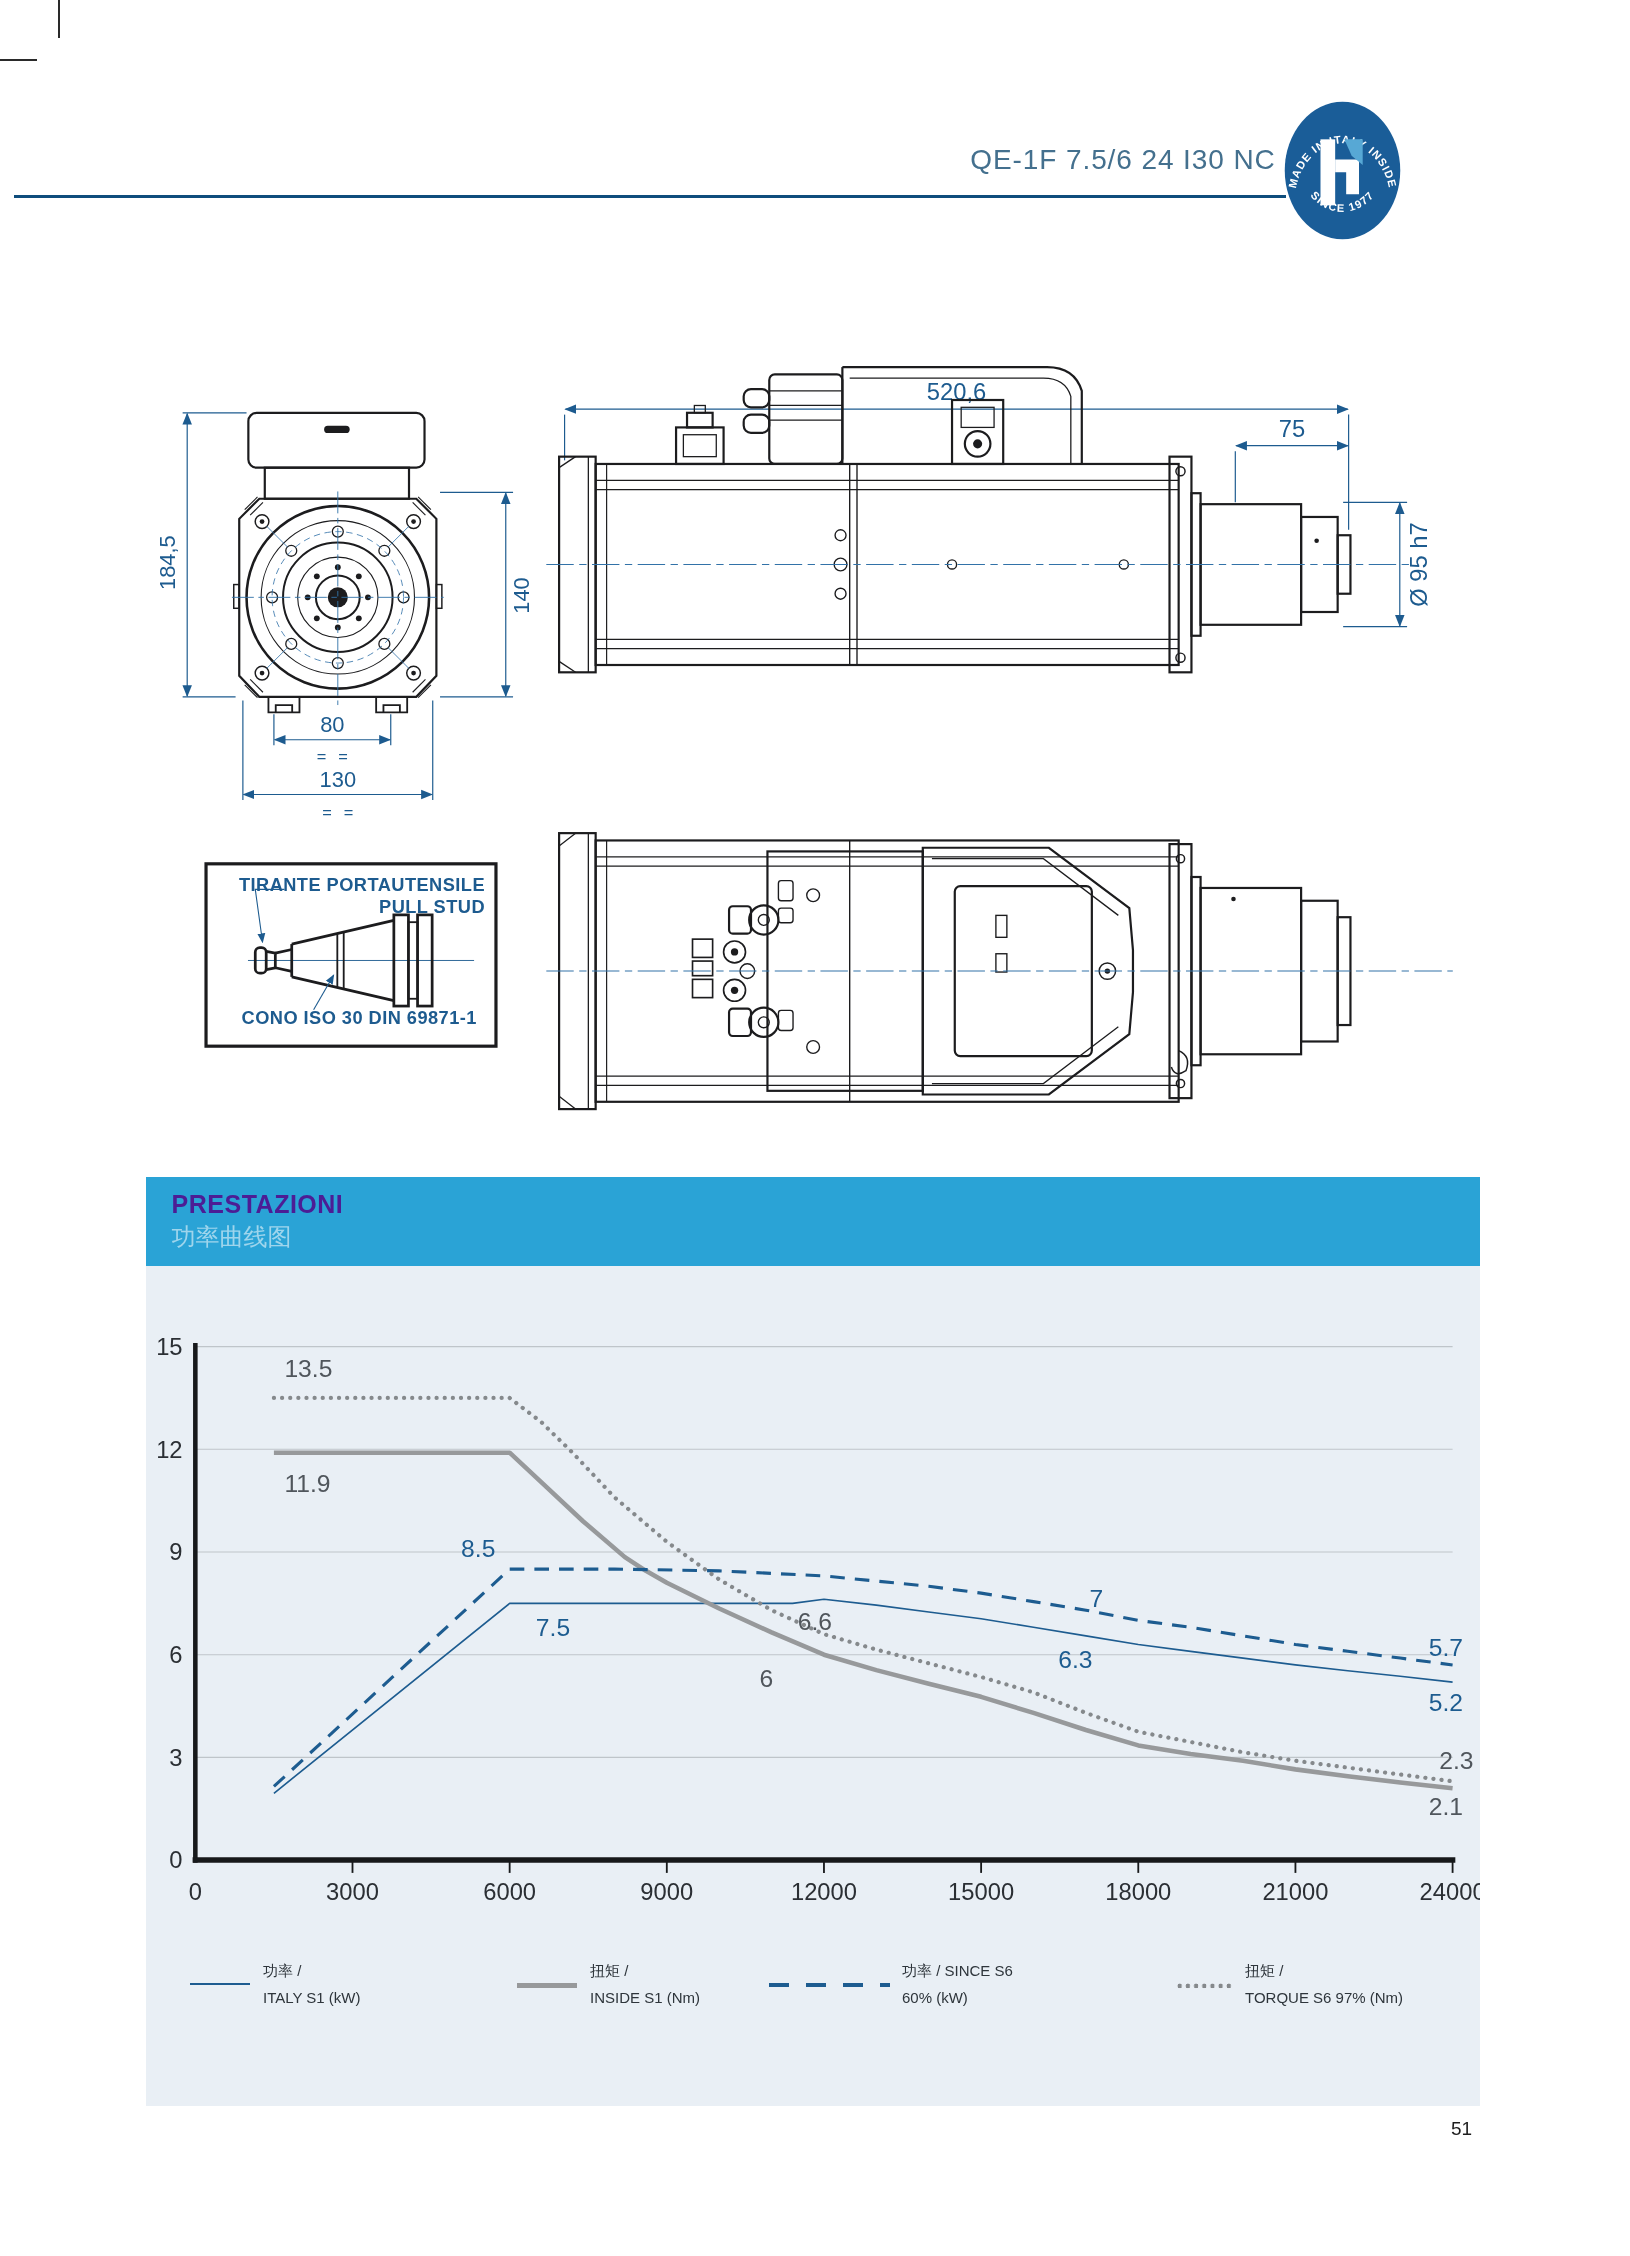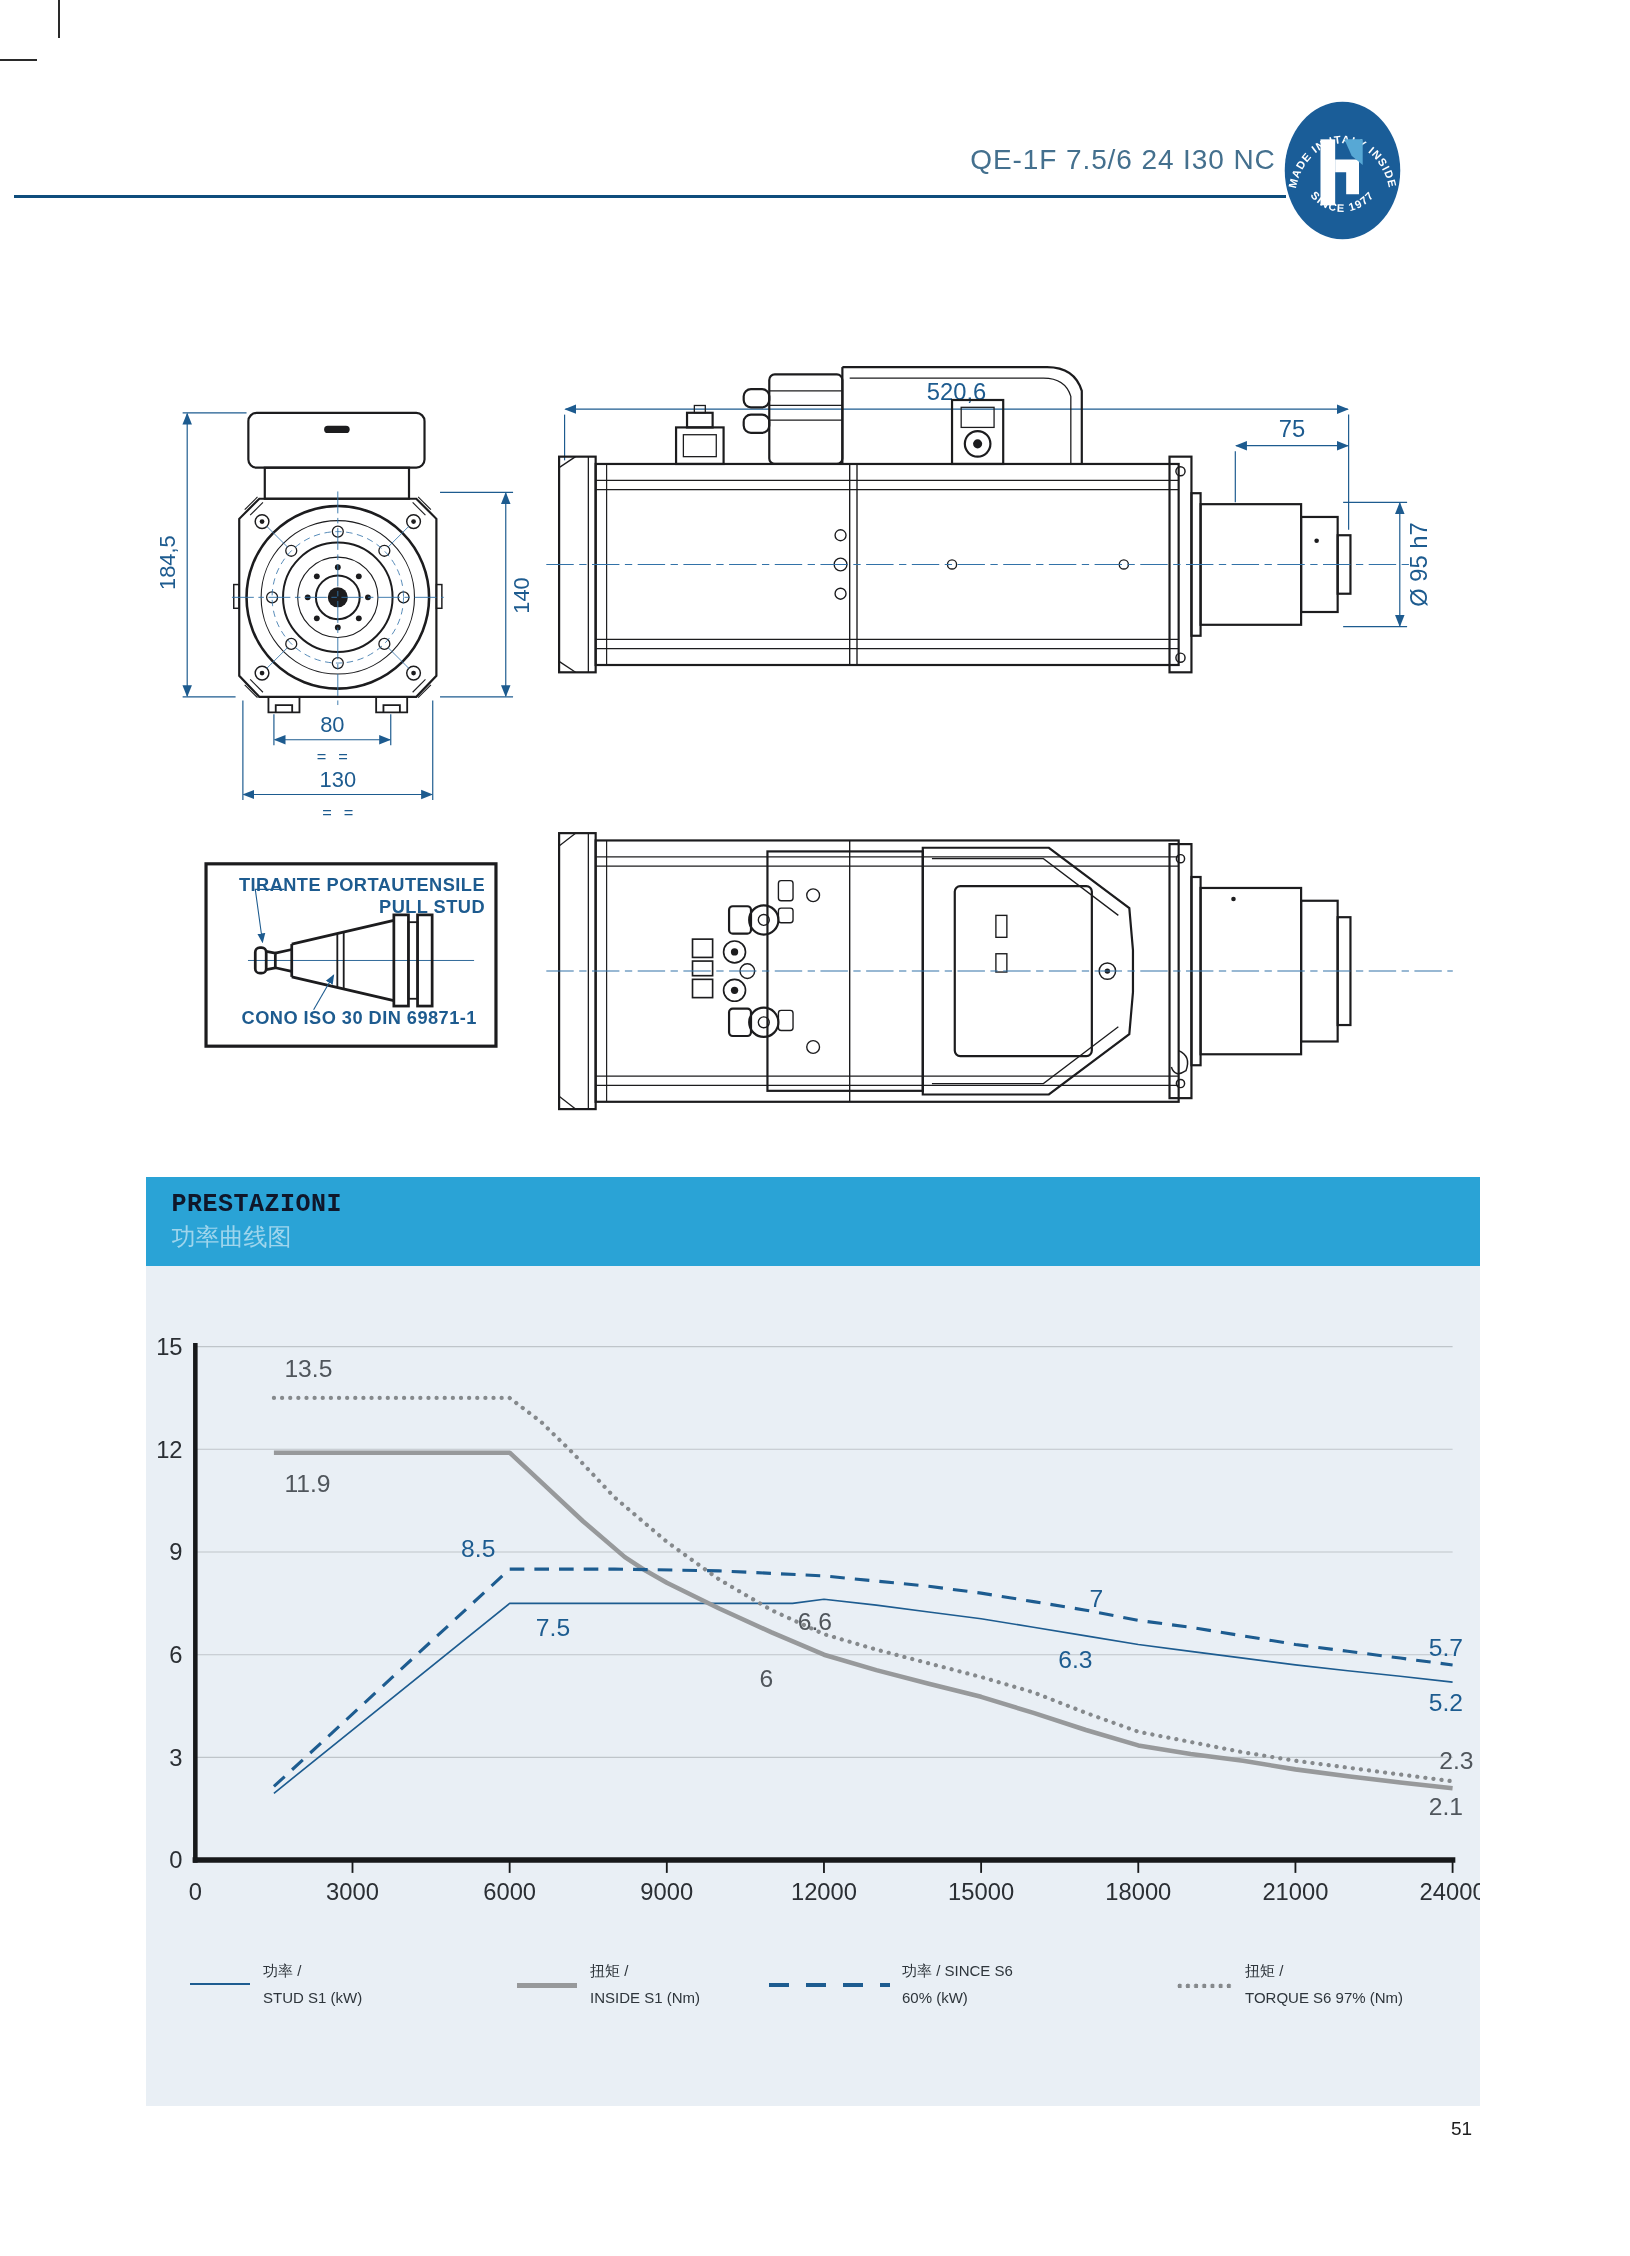--- a/index.html
+++ b/index.html
@@ -9,21 +9,21 @@
   
   #model-title{position:absolute;left:731px;top:144px;width:594px;text-align:right;
     font-size:28px;font-weight:300;letter-spacing:0.9px;color:#44708e;}
   #header-rule{position:absolute;left:13.7px;top:195px;width:1272px;height:2.7px;background:#0f4d7c;}
   
   .cropv{position:absolute;left:58px;top:0;width:1.8px;height:38px;background:#2a2a2a;}
   .croph{position:absolute;left:0;top:59px;width:37px;height:1.8px;background:#2a2a2a;}
   
   #chart-panel{position:absolute;left:146px;top:1177px;width:1334px;height:929px;background:#e9eff5;}
   #chart-header{position:absolute;left:0;top:0;width:100%;height:89px;background:#2aa3d6;}
-  #chart-title{position:absolute;left:25.6px;top:12.8px;font-size:25px;font-weight:bold;color:#0f172a;letter-spacing:0.5px;font-family:Liberation Mono, monospace;}
+  #chart-title{position:absolute;left:25.6px;top:12.8px;font-size:25px;font-weight:bold;color:#4c1d95;letter-spacing:0.5px;}
   #chart-subtitle{position:absolute;left:25.6px;top:44px;font-size:24px;color:rgba(255,255,255,0.55);text-align:right;}
   #chart-svg{position:absolute;left:0;top:89px;}
   
   .legend-item{position:absolute;top:781px;height:64px;}
   .legend-swatch{position:absolute;top:25px;left:0;}
   .sw-blue-solid{height:1.8px;background:#1d5c90;}
   .sw-grey-solid{height:4.6px;background:#97999b;}
   .sw-blue-dashed{height:3.7px;background:repeating-linear-gradient(90deg,#1d5c90 0 20px,transparent 20px 37px);}
   .sw-grey-dotted{height:5.5px;background:radial-gradient(circle 2.2px at 2.7px 2.7px,#85898c 2px,transparent 2.4px);background-size:8.2px 5.5px;background-repeat:repeat-x;}
   .legend-text{position:absolute;top:0;white-space:nowrap;font-size:15px;line-height:26.5px;color:#2e353b;}
@@ -375,21 +375,21 @@
         <text x="1441.4666666666667" y="426.70666666666665" text-anchor="end" font-size="27" fill="#1d5c90">5.7</text>
         <text x="1441.4666666666667" y="486.6533333333333" text-anchor="end" font-size="27" fill="#1d5c90">5.2</text>
         <text x="1452.9333333333334" y="550.3466666666667" text-anchor="end" font-size="27" fill="#50565c">2.3</text>
         <text x="1441.4666666666667" y="600.9266666666666" text-anchor="end" font-size="27" fill="#50565c">2.1</text>
       </svg>
     <div id="legend">
         <div class="legend-item" style="left: 44px;">
           <div class="legend-swatch sw-blue-solid" style="width: 60px;"></div>
           <div class="legend-text" style="left: 73px;">
             <div>功率 /</div>
-            <div>STUD S1 (kW)</div>
+            <div>ITALY S1 (kW)</div>
           </div>
         </div>
         <div class="legend-item" style="left: 371px;">
           <div class="legend-swatch sw-grey-solid" style="width: 60px;"></div>
           <div class="legend-text" style="left: 73px;">
             <div>扭矩 /</div>
             <div>INSIDE S1 (Nm)</div>
           </div>
         </div>
         <div class="legend-item" style="left: 623px;">

